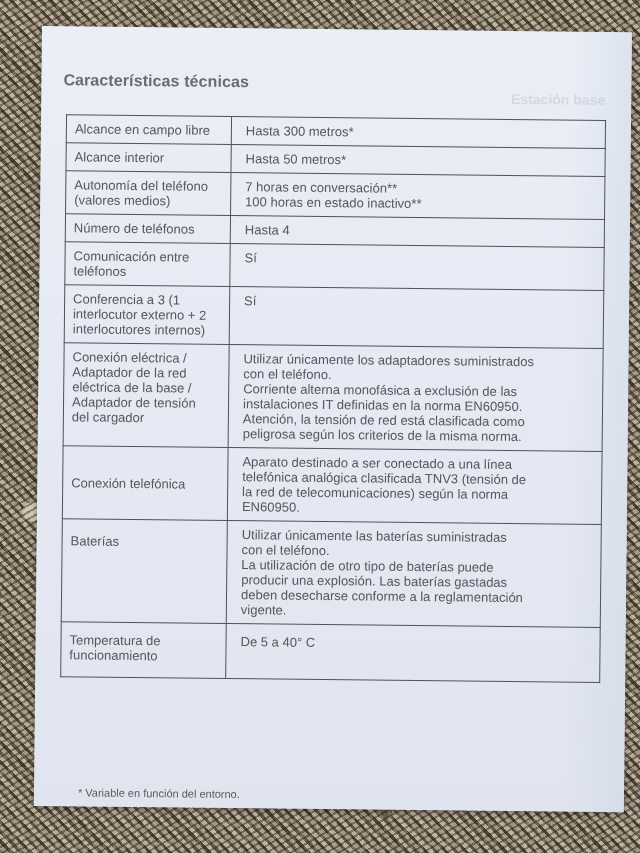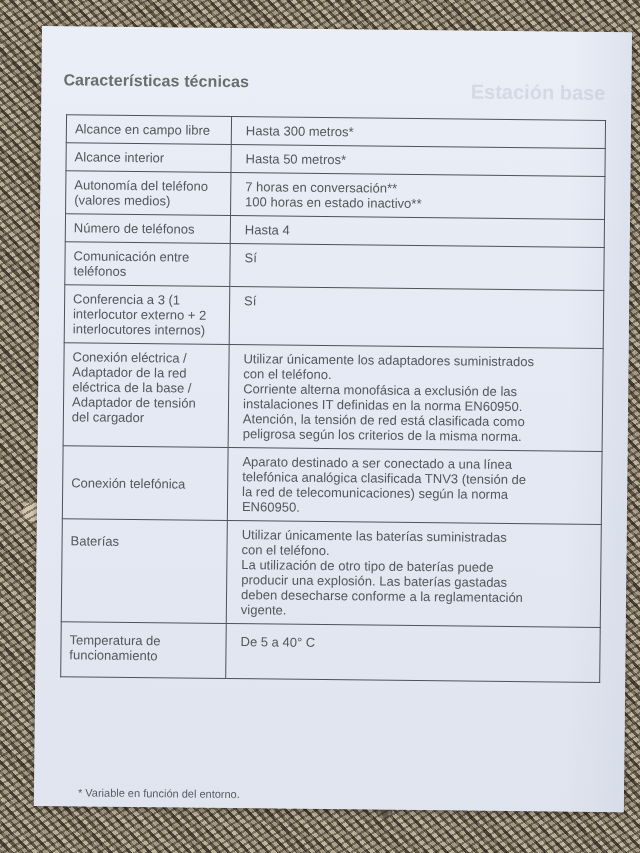--- a/index.html
+++ b/index.html
@@ -45,22 +45,22 @@
       right: 0;
       top: 0;
       width: 60px;
       height: 100%;
       background: linear-gradient(90deg, rgba(255,255,255,0) 0%, rgba(200,208,222,0.35) 100%);
       pointer-events: none;
     }
     .ghost-text {
       position: absolute;
       right: 26px;
-      top: 50px;
-      font-size: 20px;
+      top: 60px;
+      font-size: 14px;
       color: rgba(150,160,175,0.25);
       font-weight: bold;
     }
     .doc-title {
       position: absolute;
       left: 22px;
       top: 45px;
       font-size: 16px;
       font-weight: bold;
       color: #6a6c70;

